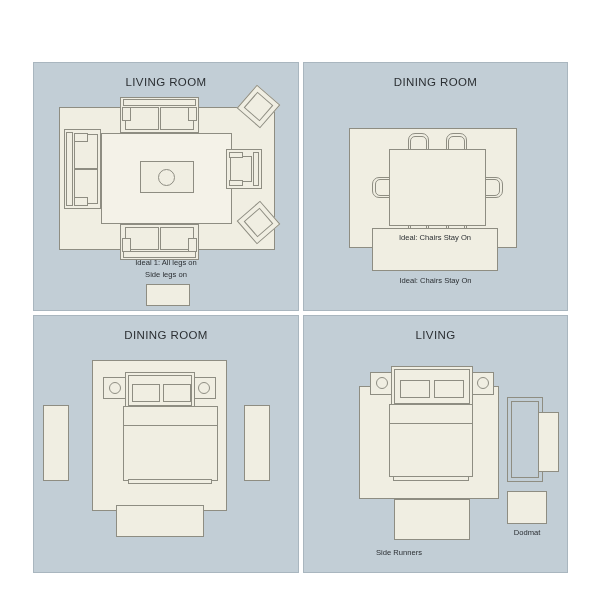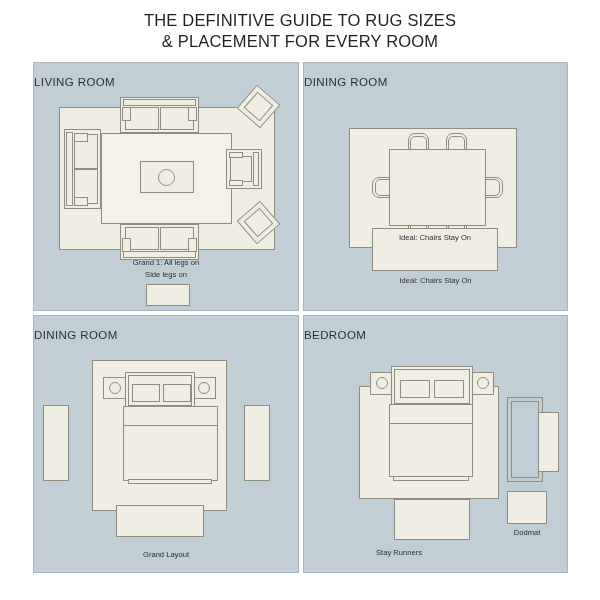--- a/index.html
+++ b/index.html
@@ -57,20 +57,21 @@
   #panel-living-room   { left: 0;     top: 0;     width: 266px; height: 249px; }
   #panel-dining-room-1 { left: 270px; top: 0;     width: 265px; height: 249px; }
   #panel-dining-room-2 { left: 0;     top: 253px; width: 266px; height: 258px; }
   #panel-bedroom       { left: 270px; top: 253px; width: 265px; height: 258px; }
 
   .panel-title {
     position: absolute;
     left: 0;
     top: 13px;
     width: 100%;
+    text-align: center;
     font-size: 11.5px;
     letter-spacing: 0.4px;
     color: #2b2f33;
   }
 
   .caption {
     position: absolute;
     width: 100%;
     left: 0;
     text-align: center;
@@ -120,24 +121,20 @@
     text-align: center;
     font-size: 7.6px;
     color: #2b2f33;
   }
 </style>
 </head>
 <body>
 
 <div id="infographic">
 
-  <div id="title-block">
-    <span class="title-line">THE DEFINITIVE GUIDE TO RUG SIZES</span>
-    <span class="title-line">&amp; PLACEMENT FOR EVERY ROOM</span>
-  </div>
 
   <div id="panel-grid">
 
     <div class="panel" id="panel-living-room">
       <div class="panel-title">LIVING ROOM</div>
 
       <div class="rug" style="left:25px; top:44px; width:216px; height:143px;"></div>
 
       <div class="item-line" style="left:67px; top:70px; width:131px; height:91px; background:#f4f2e8;"></div>
 
@@ -170,21 +167,21 @@
       <div class="item-line" style="left:196px; top:93px; width:22px; height:26px;"></div>
       <div class="item" style="left:195px; top:89px; width:14px; height:6px;"></div>
       <div class="item" style="left:195px; top:117px; width:14px; height:6px;"></div>
 
       <div class="item" style="left:209px; top:28px; width:31px; height:31px; transform:rotate(41deg);"></div>
       <div class="item-line" style="left:214px; top:33px; width:21px; height:21px; transform:rotate(41deg);"></div>
 
       <div class="item" style="left:209px; top:144px; width:31px; height:31px; transform:rotate(-41deg);"></div>
       <div class="item-line" style="left:214px; top:149px; width:21px; height:21px; transform:rotate(-41deg);"></div>
 
-      <div class="caption" style="top:194px;">Grand 1: All legs on</div>
+      <div class="caption" style="top:194px;">Ideal 1: All legs on</div>
       <div class="caption" style="top:206px;">Side legs on</div>
 
       <div class="item" style="left:112px; top:221px; width:44px; height:22px;"></div>
     </div>
 
     <div class="panel" id="panel-dining-room-1">
       <div class="panel-title">DINING ROOM</div>
 
       <div class="rug" style="left:45px; top:65px; width:168px; height:120px;"></div>
 
@@ -230,25 +227,24 @@
       <div class="item" style="left:91px; top:56px; width:70px; height:36px;"></div>
       <div class="item-line" style="left:94px; top:59px; width:64px; height:31px;"></div>
 
       <div class="item" style="left:98px; top:68px; width:28px; height:18px;"></div>
       <div class="item" style="left:129px; top:68px; width:28px; height:18px;"></div>
 
       <div class="item" style="left:89px; top:90px; width:95px; height:75px;"></div>
       <div class="item" style="left:89px; top:90px; width:95px; height:20px;"></div>
       <div class="item" style="left:94px; top:163px; width:84px; height:5px;"></div>
 
-      <div class="caption" style="top:233px;">Grand Layout</div>
     </div>
 
     <div class="panel" id="panel-bedroom">
-      <div class="panel-title">BEDROOM</div>
+      <div class="panel-title">LIVING</div>
 
       <div class="rug" style="left:55px; top:70px; width:140px; height:113px;"></div>
 
       <div class="item" style="left:90px; top:183px; width:76px; height:41px;"></div>
 
       <div class="item" style="left:66px; top:56px; width:23px; height:23px;"></div>
       <div class="circle" style="left:72px; top:61px; width:12px; height:12px;"></div>
       <div class="item" style="left:167px; top:56px; width:23px; height:23px;"></div>
       <div class="circle" style="left:173px; top:61px; width:12px; height:12px;"></div>
 
@@ -262,17 +258,17 @@
       <div class="item" style="left:85px; top:88px; width:84px; height:20px;"></div>
       <div class="item" style="left:89px; top:160px; width:76px; height:5px;"></div>
 
       <div class="item-line" style="left:203px; top:81px; width:36px; height:85px; background:#c2ced6;"></div>
       <div class="item-line" style="left:207px; top:85px; width:28px; height:77px;"></div>
       <div class="item" style="left:234px; top:96px; width:21px; height:60px;"></div>
 
       <div class="item" style="left:203px; top:175px; width:40px; height:33px;"></div>
       <div class="caption" style="top:211px; left:140px; width:166px; text-align:center;">Dodmat</div>
 
-      <div class="caption" style="top:231px; left:0; width:190px; text-align:center;">Stay Runners</div>
+      <div class="caption" style="top:231px; left:0; width:190px; text-align:center;">Side Runners</div>
     </div>
 
   </div>
 </div>
 
 </body></html>

